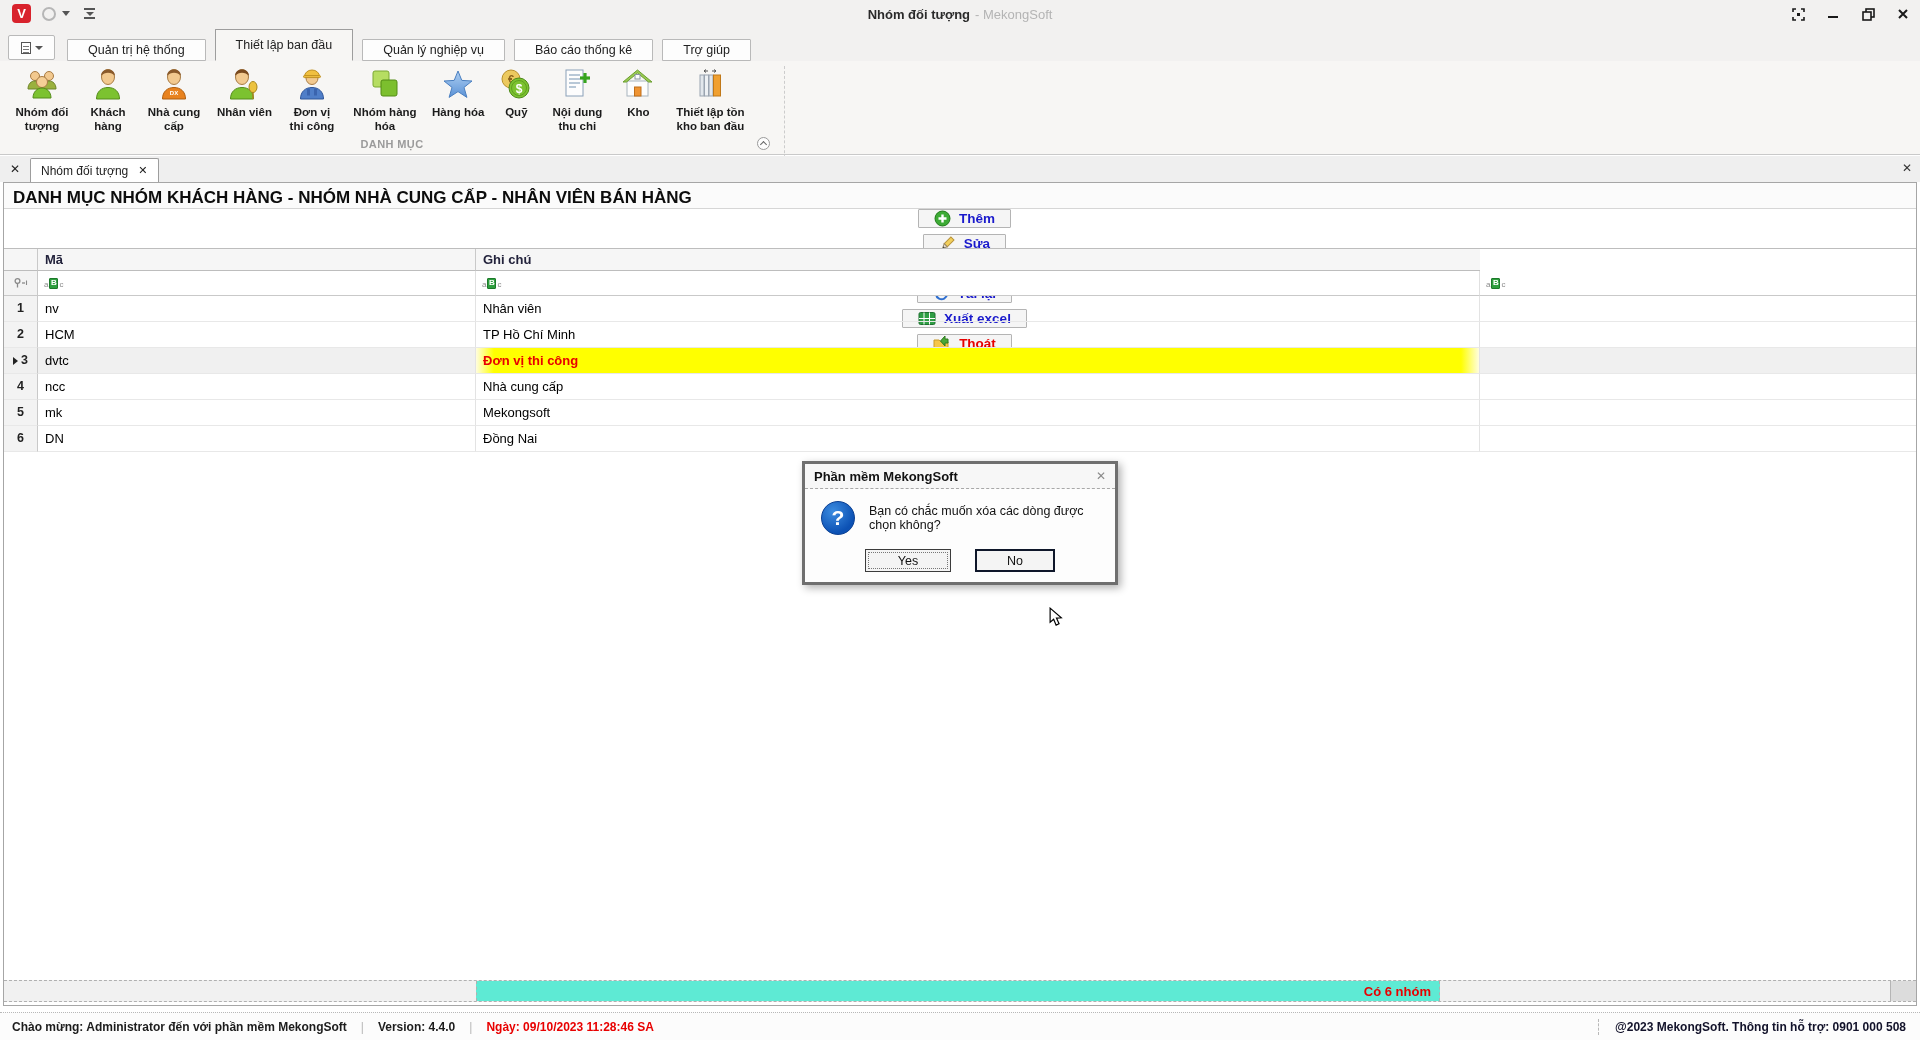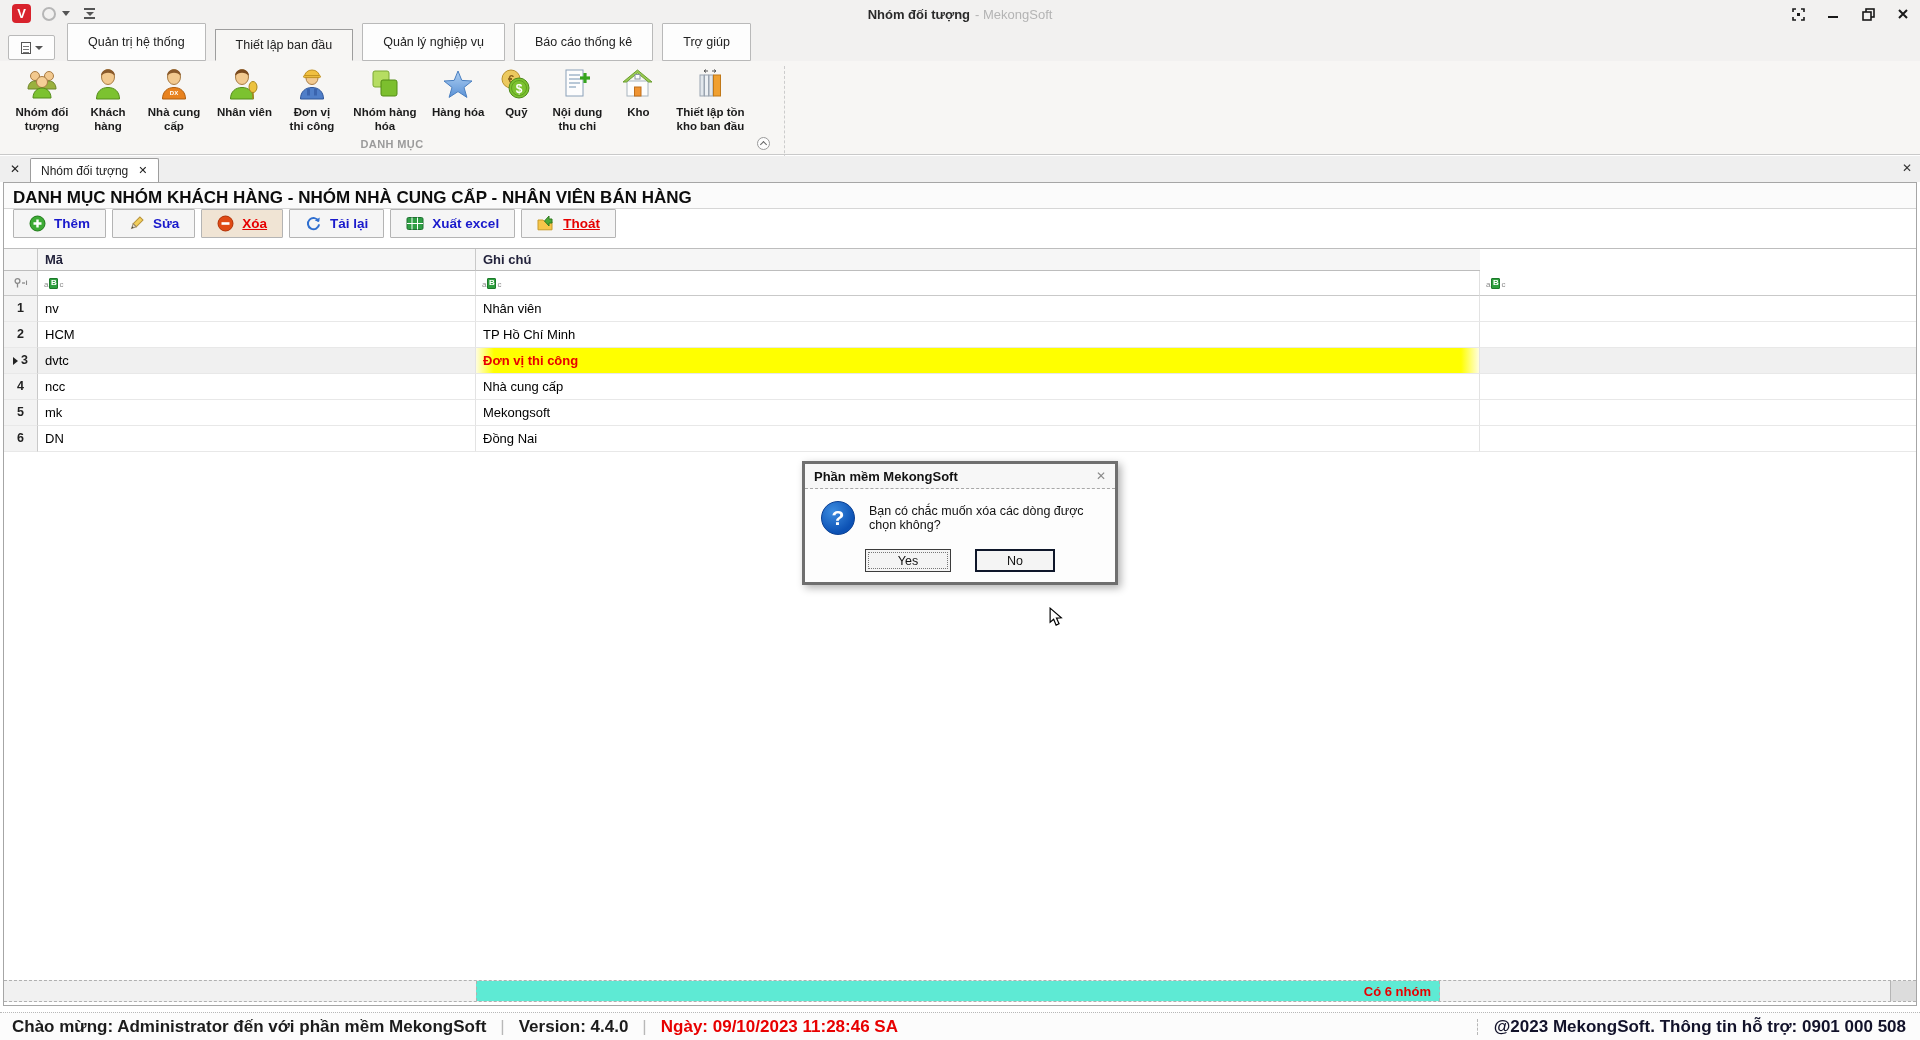--- a/index.html
+++ b/index.html
@@ -25,21 +25,21 @@
   .win-btn { width:14px; height:14px; display:flex; align-items:center; justify-content:center; color:#1a1a1a; }
 
   
   .ribbon { position:absolute; top:28px; left:0; width:1920px; height:127px; background:#f7f6f4; border-bottom:1px solid #c9c9c9; }
   .ribbon-tabs { height:33px; display:flex; align-items:flex-end; padding-left:8px; background:#f2f1f0; }
   .app-menu-btn { width:47px; height:25px; border:1px solid #b9b9b9; background:#fdfdfd; border-radius:2px;
     display:flex; align-items:center; justify-content:center; gap:4px; margin-right:12px; margin-bottom:1px; }
   .doc-glyph { width:10px; height:12px; border:1px solid #555; background:#fff; position:relative; }
   .doc-glyph i { position:absolute; left:1px; right:1px; height:1px; background:#777; }
   .caret-down { width:0; height:0; border-left:4px solid transparent; border-right:4px solid transparent; border-top:4px solid #555; }
-  .rtab { height:38px; padding:0 20px; border:1px solid #b9b9b9; background:#fdfdfd; display:flex; align-items:center;
+  .rtab { height:22px; padding:0 20px; border:1px solid #b9b9b9; background:#fdfdfd; display:flex; align-items:center;
     font-size:12.5px; color:#222; margin-right:9px; border-radius:1px 1px 0 0; }
   .rtab.active { height:32px; background:#f7f6f4; border-color:#9d9d9d; border-bottom:1px solid #f7f6f4; position:relative; z-index:2; }
   .ribbon-items { height:76px; display:flex; align-items:flex-start; padding:4px 0 0 6px; }
   .ritem { display:flex; flex-direction:column; align-items:center; gap:2px; padding:1px 7px; }
   .ritem .ric { height:38px; display:flex; align-items:center; justify-content:center; }
   .ritem .rlabel { font-size:11.5px; font-weight:bold; color:#1b1b1b; text-align:center; line-height:1.18; }
   .group-footer { position:absolute; left:0; top:110px; width:784px; height:16px; text-align:center;
     font-size:11px; font-weight:bold; color:#9b9b9b; letter-spacing:.4px; }
   .group-sep { position:absolute; left:784px; top:38px; height:112px; border-left:1px dashed #cccccc; }
   .group-collapse { position:absolute; left:757px; top:109px; width:13px; height:13px; border:1px solid #9a9a9a; border-radius:50%;
@@ -54,21 +54,21 @@
   .ts-tab { height:24px; min-width:122px; background:#fff; border:1px solid #9d9d9d; border-bottom:none;
     display:flex; align-items:center; justify-content:center; gap:10px; padding:0 10px; font-size:12px; color:#222;
     border-radius:2px 2px 0 0; }
   .ts-tab .x { font-weight:bold; font-size:11px; color:#222; }
   .ts-close-right { position:absolute; right:8px; top:5px; font-weight:bold; font-size:12px; color:#333; }
 
   
   .content { position:absolute; top:182px; left:3px; width:1914px; height:824px; border:1px solid #a6a6a6; background:#fff; }
   .page-titlebar { height:26px; border-bottom:1px solid #d6d6d6; background:#fbfbfb; display:flex; align-items:flex-end; padding-left:9px; }
   .page-title { font-size:17px; font-weight:bold; color:#0d0d0d; }
-  .actions { height:39px; display:flex; align-items:flex-start; gap:6px; padding-left:9px; }
+  .actions { height:39px; display:flex; align-items:center; gap:6px; padding-left:9px;flex-direction:column; }
   .abtn { height:29px; border:1px solid #b4b4b4; border-radius:1px; background:#f5f5f5; display:inline-flex;
     align-items:center; justify-content:center; gap:8px; padding:0 15px; font-size:13.5px; font-weight:bold; }
   .abtn.blue { color:#1a1acc; } .abtn.red { color:#e60000;text-decoration:underline; }
   .abtn.pressed { background:#f0e4d4; }
 
   
   .grid { position:relative; width:100%; }
   .grow { display:grid; grid-template-columns:34px 438px 1004px 1fr; }
   .gh { height:23px; border-top:1px solid #bdbdbd; }
   .gh .cell { background:#f6f6f6; border-right:1px solid #c9c9c9; border-bottom:1px solid #bdbdbd;
@@ -111,21 +111,21 @@
     color:#fff; font-weight:bold; font-size:21px; display:flex; align-items:center; justify-content:center; flex:none;
     border:1px solid #0a3f92; }
   .dlg-msg { font-size:12.5px; color:#111; }
   .dlg-buttons { display:flex; justify-content:center; gap:24px; margin-top:14px; }
   .dlg-btn { width:86px; height:23px; border:2px solid #0f172a; background:#f4f4f4; font-size:12.5px; color:#111;
     display:flex; align-items:center; justify-content:center; }
   .dlg-btn.default { border:1px solid #3c3c3c; outline:1px dotted #777; outline-offset:-4px; }
 
   
   .statusbar { position:absolute; left:0; top:1012px; width:1920px; height:28px; border-top:1px dotted #b8b8b8;
-    background:#fcfcfc; display:flex; align-items:center; font-size:17px; font-weight:bold; }
+    background:#fcfcfc; display:flex; align-items:center; font-size:12px; font-weight:bold; }
   .sb-left { display:flex; align-items:center; gap:14px; padding-left:12px; }
   .sb-sep { color:#b8b8b8; font-weight:normal; }
   .sb-welcome, .sb-version { color:#1c1c1c; }
   .sb-date { color:#e80000; }
   .sb-right { position:absolute; right:14px; display:flex; align-items:center; gap:16px; color:#12122a; }
   .sb-vsep { height:16px; border-left:1px dashed #b8b8b8; }
 
   .cursor { position:absolute; left:1047px; top:607px; z-index:60; }
 </style>
 </head>

